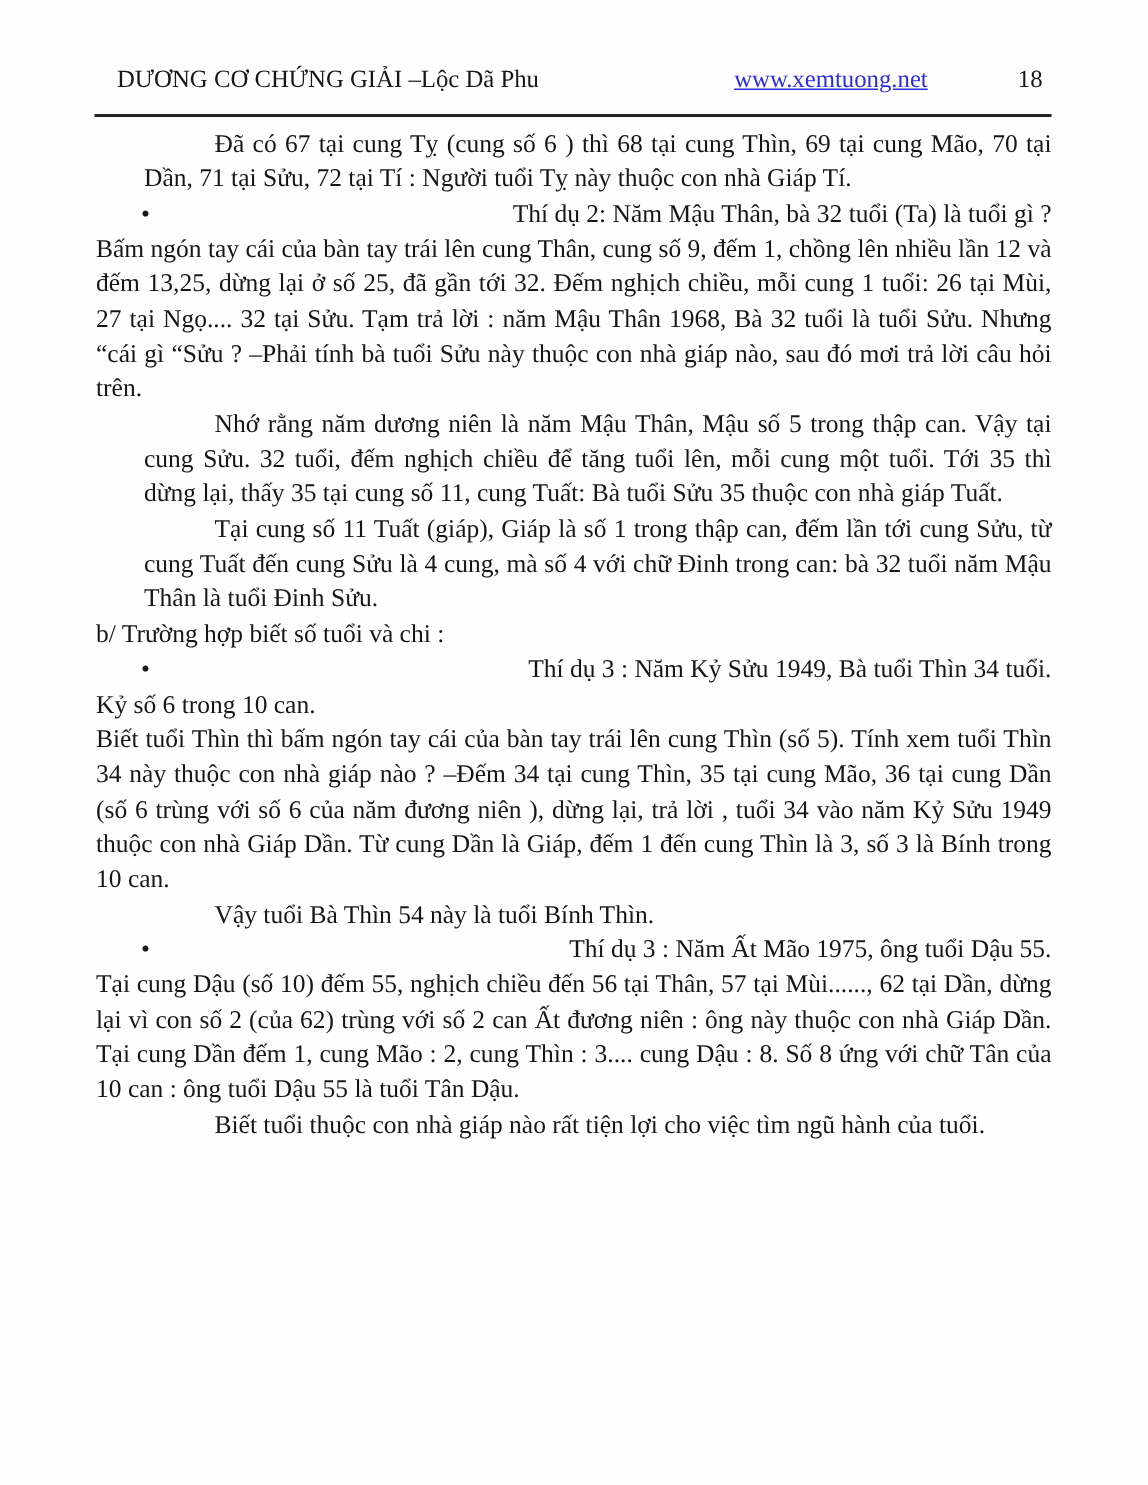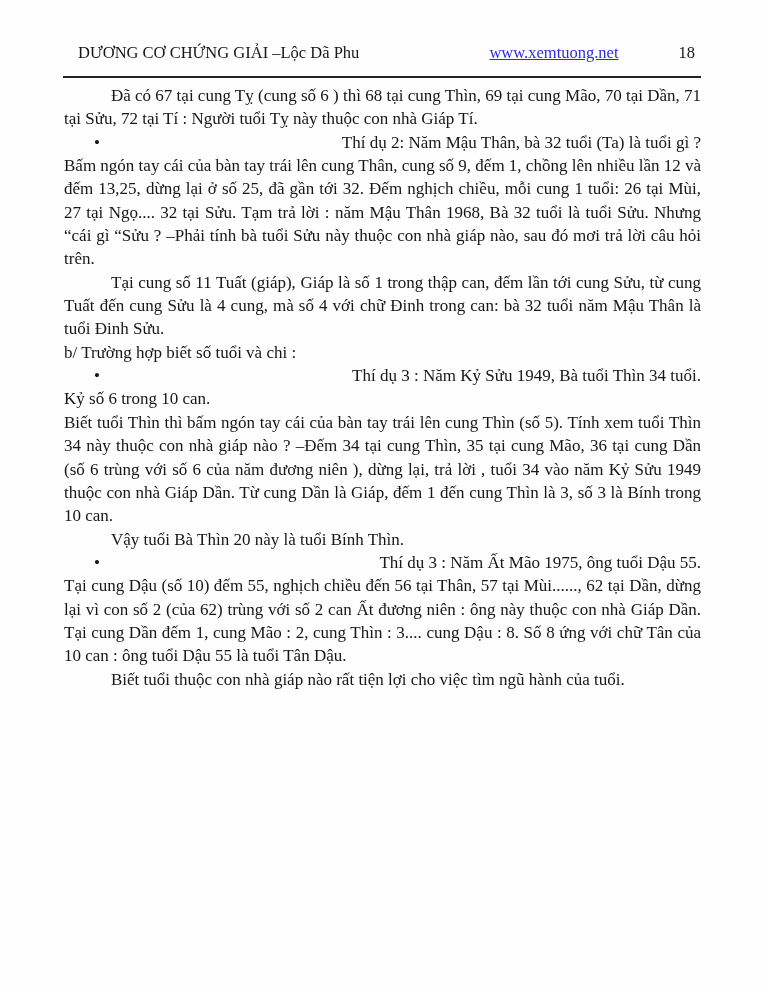--- a/index.html
+++ b/index.html
@@ -47,21 +47,21 @@
   .page-body {
     position: absolute;
     top: 84px;
     left: 64px;
     width: 637px;
     font-size: 17px;
     line-height: 23.35px;
     text-align: justify;
   }
   .para { text-align: justify; }
-  .para.indent { text-indent: 47px; }
+  .para.indent { text-indent: 47px; margin-left: 32px; }
 
   .bullet-row {
     display: flex;
     text-align: left;
   }
   .bullet-dot {
     margin-left: 30px;
     width: 23px;
     flex: 0 0 23px;
   }
@@ -87,35 +87,36 @@
     <p class="para indent">Đã có 67 tại cung Tỵ (cung số 6 ) thì 68 tại cung Thìn, 69 tại cung Mão, 70 tại Dần, 71 tại Sửu, 72 tại Tí : Người tuổi Tỵ này thuộc con nhà Giáp Tí.</p>
 
 
     <div class="bullet-row">
       <span class="bullet-dot">•</span>
       <span class="bullet-text">Thí dụ 2: Năm Mậu Thân, bà 32 tuổi (Ta) là tuổi gì ?</span>
     </div>
 
     <p class="para">Bấm ngón tay cái của bàn tay trái lên cung Thân, cung số 9, đếm 1, chồng lên nhiều lần 12 và đếm 13,25, dừng lại ở số 25, đã gần tới 32. Đếm nghịch chiều, mỗi cung 1 tuổi: 26 tại Mùi, 27 tại Ngọ.... 32 tại Sửu. Tạm trả lời : năm Mậu Thân 1968, Bà 32 tuổi là tuổi Sửu. Nhưng “cái gì “Sửu ? –Phải tính bà tuổi Sửu này thuộc con nhà giáp nào, sau đó mơi trả lời câu hỏi trên.</p>
 
+    <p class="para indent">Nhớ rằng năm dương niên là năm Mậu Thân, Mậu số 5 trong thập can. Vậy tại cung Sửu. 32 tuổi, đếm nghịch chiều để tăng tuổi lên, mỗi cung một tuổi. Tới 35 thì dừng lại, thấy 35 tại cung số 11, cung Tuất: Bà tuổi Sửu 35 thuộc con nhà giáp Tuất.</p>
 
     <p class="para indent">Tại cung số 11 Tuất (giáp), Giáp là số 1 trong thập can, đếm lần tới cung Sửu, từ cung Tuất đến cung Sửu là 4 cung, mà số 4 với chữ Đinh trong can: bà 32 tuổi năm Mậu Thân là tuổi Đinh Sửu.</p>
 
     <p class="para">b/ Trường hợp biết số tuổi và chi :</p>
 
     <div class="bullet-row">
       <span class="bullet-dot">•</span>
       <span class="bullet-text">Thí dụ 3 : Năm Kỷ Sửu 1949, Bà tuổi Thìn 34 tuổi.</span>
     </div>
 
     <p class="para">Kỷ số 6 trong 10 can.</p>
 
     <p class="para">Biết tuổi Thìn thì bấm ngón tay cái của bàn tay trái lên cung Thìn (số 5). Tính xem tuổi Thìn 34 này thuộc con nhà giáp nào ? –Đếm 34 tại cung Thìn, 35 tại cung Mão, 36 tại cung Dần (số 6 trùng với số 6 của năm đương niên ), dừng lại, trả lời , tuổi 34 vào năm Kỷ Sửu 1949 thuộc con nhà Giáp Dần. Từ cung Dần là Giáp, đếm 1 đến cung Thìn là 3, số 3 là Bính trong 10 can.</p>
 
-    <p class="para indent">Vậy tuổi Bà Thìn 20 này là tuổi Bính Thìn.</p>
+    <p class="para indent">Vậy tuổi Bà Thìn 54 này là tuổi Bính Thìn.</p>
 
     <div class="bullet-row">
       <span class="bullet-dot">•</span>
       <span class="bullet-text">Thí dụ 3 : Năm Ất Mão 1975, ông tuổi Dậu 55.</span>
     </div>
 
     <p class="para">Tại cung Dậu (số 10) đếm 55, nghịch chiều đến 56 tại Thân, 57 tại Mùi......, 62 tại Dần, dừng lại vì con số 2 (của 62) trùng với số 2 can Ất đương niên : ông này thuộc con nhà Giáp Dần. Tại cung Dần đếm 1, cung Mão : 2, cung Thìn : 3.... cung Dậu : 8. Số 8 ứng với chữ Tân của 10 can : ông tuổi Dậu 55 là tuổi Tân Dậu.</p>
 
     <p class="para indent">Biết tuổi thuộc con nhà giáp nào rất tiện lợi cho việc tìm ngũ hành của tuổi.</p>
 

